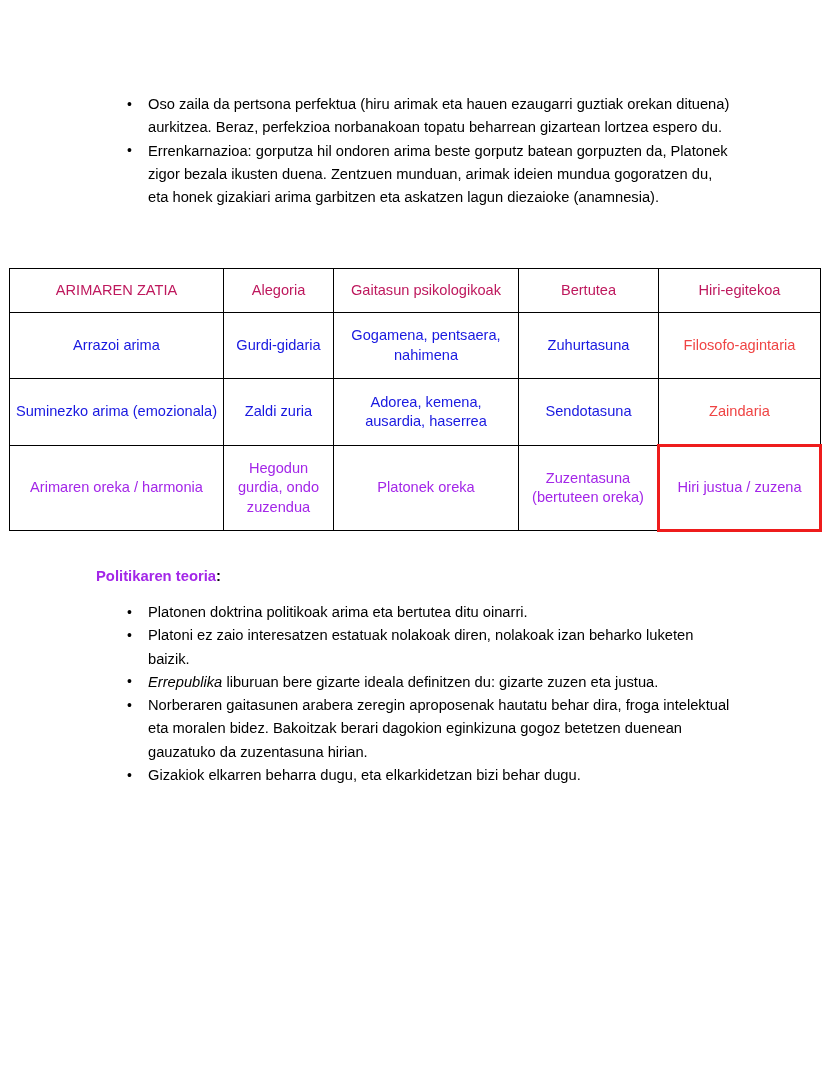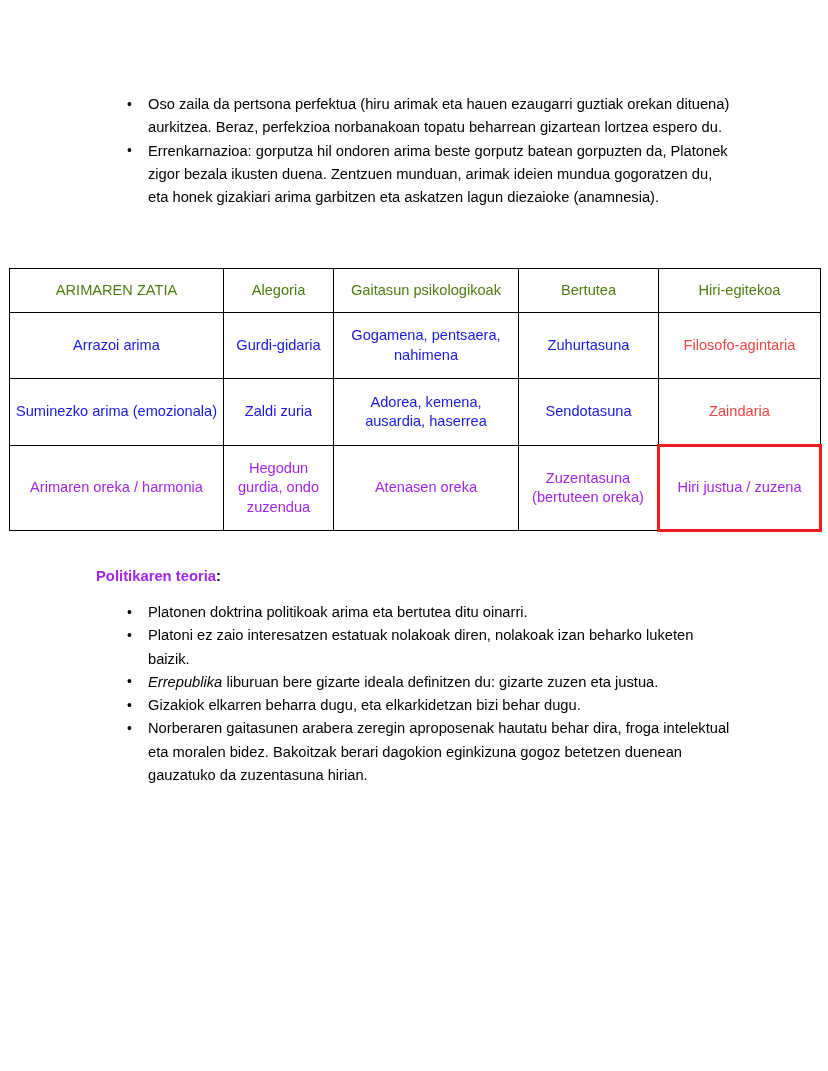--- a/index.html
+++ b/index.html
@@ -78,21 +78,21 @@
     border: 1.6px solid #000000;
     text-align: center;
     vertical-align: middle;
     padding: 4px 5px;
     font-weight: normal;
     font-size: 14.6px;
     line-height: 19.5px;
   }
   .soul-table th {
     height: 35px;
-    color: #4d7c0f;
+    color: #be185d;
     margin-top: 8px;
   }
   .col-1 { width: 214px; }
   .col-2 { width: 110px; }
   .col-3 { width: 185px; }
   .col-4 { width: 140px; }
   .col-5 { width: 162px; }
 
   .row-1 td, .row-2 td { height: 57px; }
   .row-3 td { height: 61px; }
@@ -161,32 +161,32 @@
       <tr class="row-2">
         <td class="t-blue">Suminezko arima (emozionala)</td>
         <td class="t-blue">Zaldi zuria</td>
         <td class="t-blue">Adorea, kemena, ausardia, haserrea</td>
         <td class="t-blue">Sendotasuna</td>
         <td class="t-red">Zaindaria</td>
       </tr>
       <tr class="row-4">
         <td class="t-purple">Arimaren oreka / harmonia</td>
         <td class="t-purple">Hegodun gurdia, ondo zuzendua</td>
-        <td class="t-purple">Atenasen oreka</td>
+        <td class="t-purple">Platonek oreka</td>
         <td class="t-purple">Zuzentasuna (bertuteen oreka)</td>
         <td class="t-purple cell-highlight">Hiri justua / zuzena</td>
       </tr>
     </tbody>
   </table>
 
   <div class="section-heading">
     <span>Politikaren teoria</span><span class="colon">:</span>
   </div>
 
   <ul class="bullet-list list-bottom">
     <li class="bullet-item">Platonen doktrina politikoak arima eta bertutea ditu oinarri.</li>
     <li class="bullet-item">Platoni ez zaio interesatzen estatuak nolakoak diren, nolakoak izan beharko luketen baizik.</li>
     <li class="bullet-item"><em>Errepublika</em><span> liburuan bere gizarte ideala definitzen du: gizarte zuzen eta justua.</span></li>
+    <li class="bullet-item">Norberaren gaitasunen arabera zeregin aproposenak hautatu behar dira, froga intelektual eta moralen bidez. Bakoitzak berari dagokion eginkizuna gogoz betetzen duenean gauzatuko da zuzentasuna hirian.</li>
     <li class="bullet-item">Gizakiok elkarren beharra dugu, eta elkarkidetzan bizi behar dugu.</li>
-    <li class="bullet-item">Norberaren gaitasunen arabera zeregin aproposenak hautatu behar dira, froga intelektual eta moralen bidez. Bakoitzak berari dagokion eginkizuna gogoz betetzen duenean gauzatuko da zuzentasuna hirian.</li>
   </ul>
 
 </div>
 
 </body></html>

